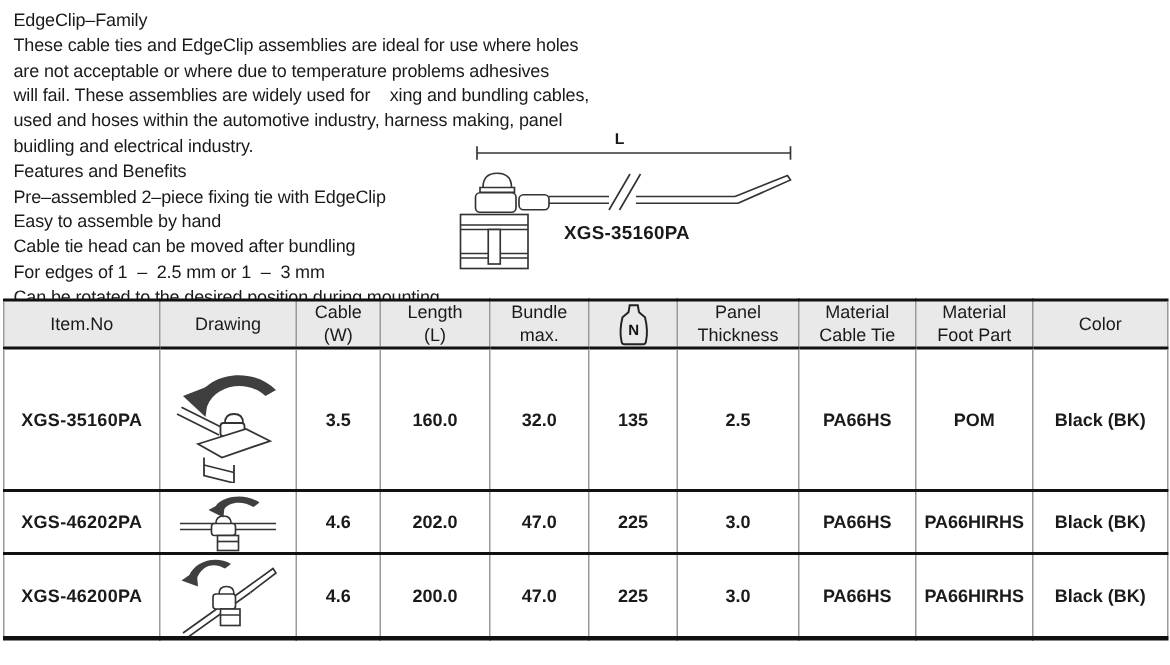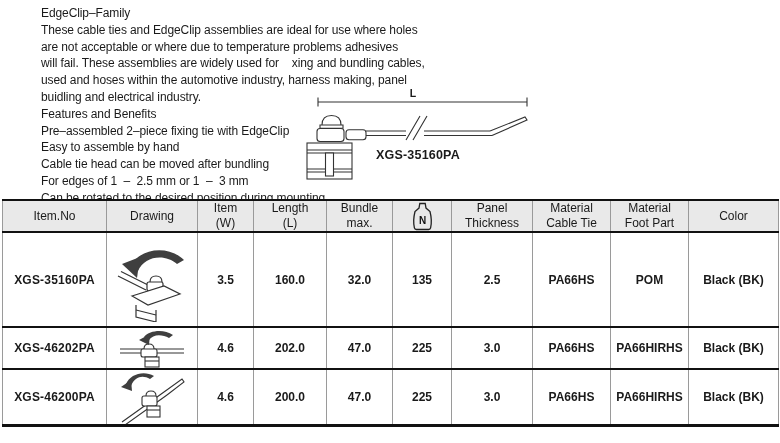--- a/index.html
+++ b/index.html
@@ -1,21 +1,21 @@
 <!DOCTYPE html>
 <html><head>
 <meta charset="utf-8">
 <style>
   * { margin:0; padding:0; box-sizing:border-box; }
   html,body { width:780px; height:443px; background:#fff; overflow:hidden; }
   body { font-family:"Liberation Sans", sans-serif; color:#1a1a1a; }
   .page { position:relative; width:780px; height:443px; background:#fff; }
 
   
-  .intro { position:absolute; left:9px; top:5px; width:420px;margin-left:32px; }
+  .intro { position:absolute; left:9px; top:5px; width:420px; }
   .intro div { font-size:12px; line-height:16.8px; white-space:pre; letter-spacing:-0.1px; }
 
   
   .diagram { position:absolute; left:300px; top:90px; width:240px; height:110px; }
   .diagram svg { position:absolute; left:0; top:0; }
   .dim-label { position:absolute; left:100px; top:-3px; width:26px; text-align:center;
                font-size:10.5px; font-weight:bold; }
   .part-label { position:absolute; left:76px; top:58px; font-size:12.5px; font-weight:bold;
                 letter-spacing:0.2px; white-space:nowrap; }
 
@@ -97,21 +97,21 @@
     </colgroup>
     <thead>
       <tr style="height:16px">
         <th>
             <div class="hl">Item.No</div>
           </th>
         <th>
             <div class="hl">Drawing</div>
           </th>
         <th>
-            <div class="hl">Item</div>
+            <div class="hl">Cable</div>
             <div class="hl">(W)</div>
           </th>
         <th>
             <div class="hl">Length</div>
             <div class="hl">(L)</div>
           </th>
         <th>
             <div class="hl">Bundle</div>
             <div class="hl">max.</div>
           </th>

